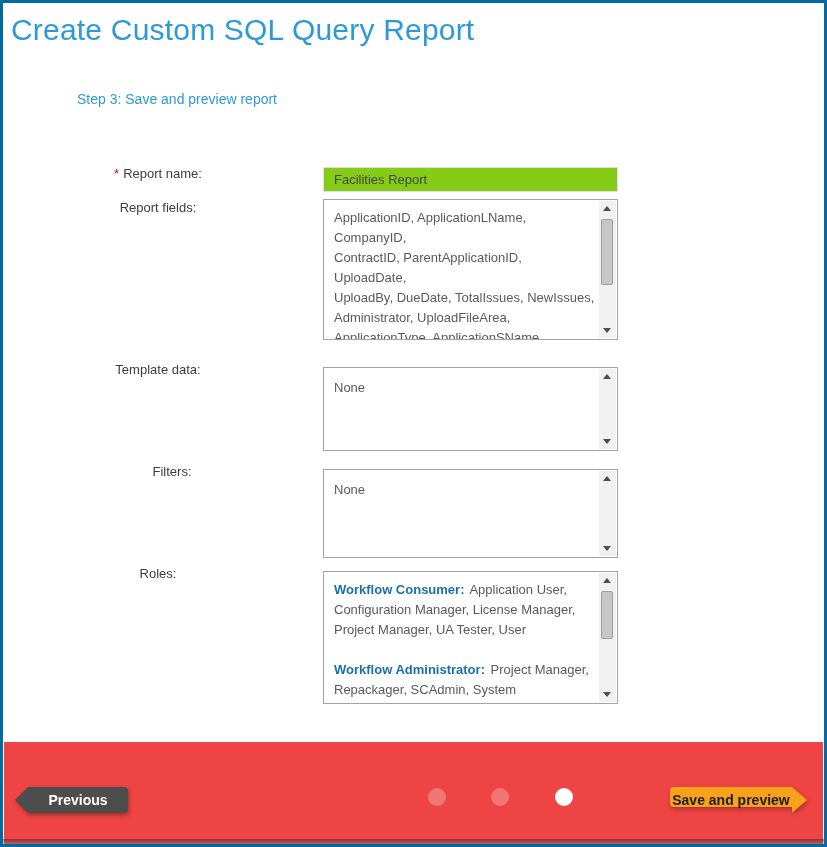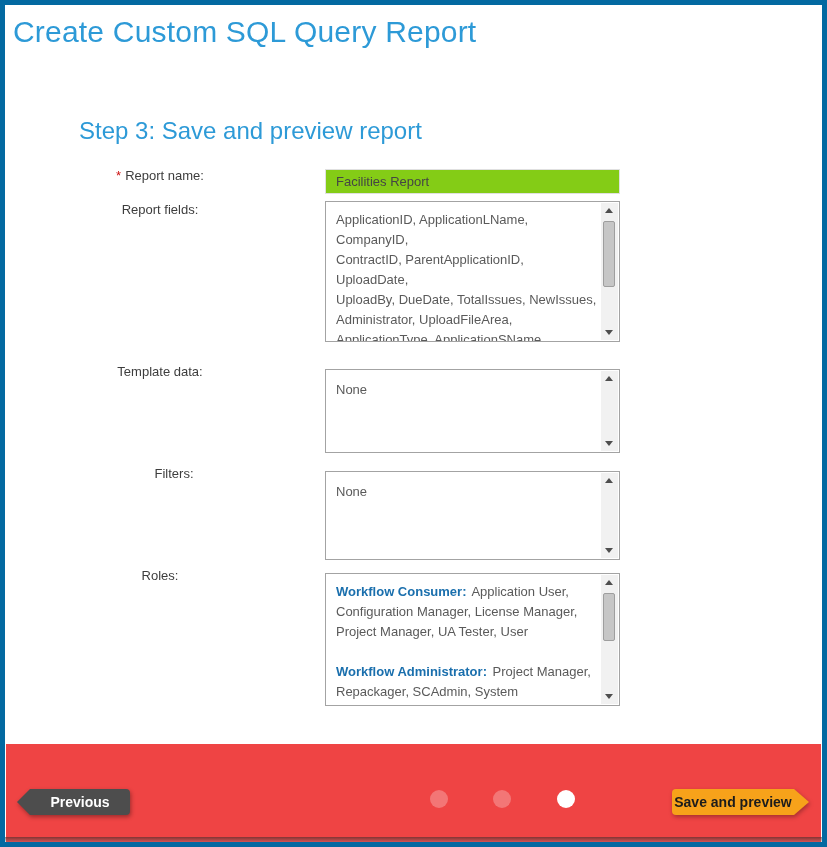--- a/index.html
+++ b/index.html
@@ -1,30 +1,30 @@
 <!DOCTYPE html>
 <html><head>
 <meta charset="utf-8">
 <style>
   * { margin:0; padding:0; box-sizing:border-box; }
   html,body { background:#fff; }
   body { font-family:"Liberation Sans","DejaVu Sans",sans-serif; }
 
   .page {
     position:relative; width:827px; height:847px;
-    background:#fff; border:5px solid #0369a1; overflow:hidden;
+    background:#fff; border:3px solid #0369a1; overflow:hidden;
   }
 
   .page-title {
     position:absolute; left:8px; top:10px;
     font-size:30px; font-weight:400; color:#2d9ad7; letter-spacing:.2px;
   }
   .step-heading {
-    position:absolute; left:74px; top:112px;
-    font-size:24px; font-weight:400; color:#2d9ad7;
+    position:absolute; left:74px; top:88px;
+    font-size:14px; font-weight:400; color:#2d9ad7;
   }
 
   
   .lbl {
     position:absolute; left:0; width:310px; text-align:center;
     font-size:13px; color:#3d3d3d;
   }
   .req { color:#cc1111; font-size:13px; margin-right:4px; vertical-align:top; }
   .lbl-name     { top:163px; }
   .lbl-fields   { top:197px; }
@@ -94,21 +94,21 @@
     border-right:13px solid #4d4d4d;
   }
   .dots { position:absolute; left:424px; top:46px; height:18px; }
   .dot {
     display:inline-block; width:18px; height:18px; border-radius:50%;
     background:rgba(255,255,255,0.27); margin-right:41px; vertical-align:top;
   }
   .dot.active { background:#ffffff; }
   .dot:last-child { margin-right:0; }
   .btn-save {
-    position:absolute; left:666px; top:45px; width:122px; height:26px;
+    position:absolute; left:666px; top:45px; width:122px; height:20px;
     background:#f7a21a; border-radius:4px 0 0 4px;
     color:#1c1c1c; font-size:14px; font-weight:bold;
     text-align:center; line-height:26px; cursor:pointer;
     filter:drop-shadow(1px 2px 2px rgba(0,0,0,0.3));
   }
   .btn-save::after {
     content:""; position:absolute; right:-15px; top:0;
     border-top:13px solid transparent; border-bottom:13px solid transparent;
     border-left:15px solid #f7a21a;
   }

